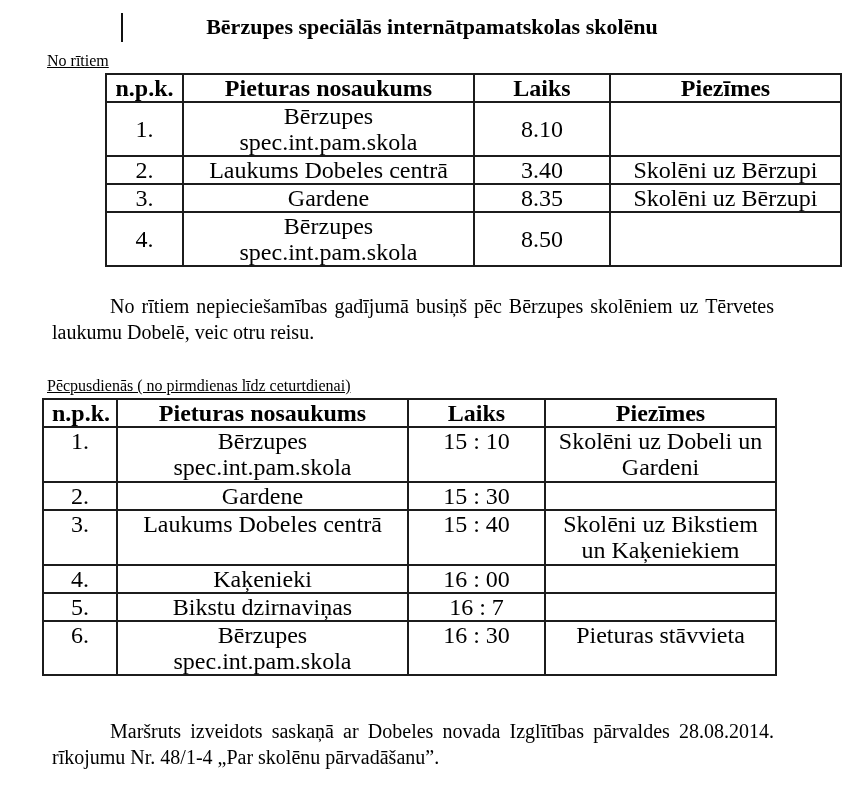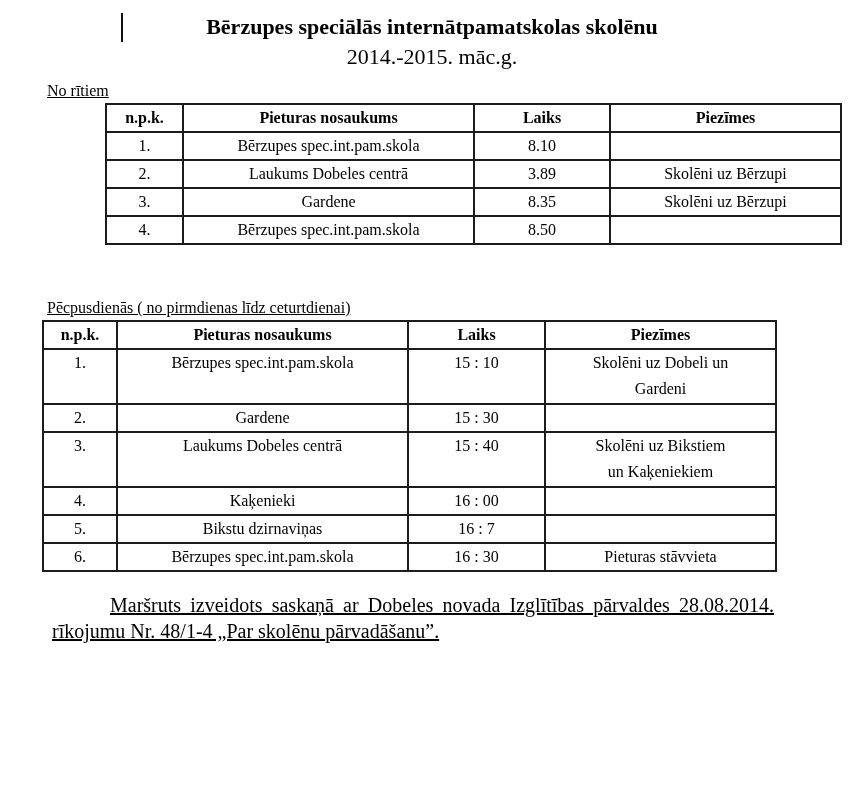--- a/index.html
+++ b/index.html
@@ -26,21 +26,21 @@
   .bold{font-weight:bold;}
   .section-heading{
     font-size:16px;
     line-height:22px;
     margin:8px 0 0 5px;
     text-decoration:underline;
   }
   table{
     border-collapse:collapse;
     table-layout:fixed;
-    font-size:16px;
+    font-size:24px;
     border-radius:24px;
   }
   th,td{
     border:2px solid #1c1c1c;
     padding:0 8px;
     overflow:hidden;
   }
   th{
     text-align:center;
     font-weight:bold;
@@ -58,33 +58,32 @@
   td.l{text-align:center;}
   td.multi{white-space:pre-line;}
   .para{
     margin:26px 0 0 10px;
     width:722px;
     font-size:20px;
     line-height:26px;
     text-align:justify;
     text-indent:58px;
   }
-  .heading-afternoon{margin-top:52px;}
-  .para-footer{margin-top:20px;text-decoration:underline;}
+  .heading-afternoon{margin-top:30px;}
+  .para-footer{margin-top:42px;}
 </style>
 </head>
 <body>
 
 <div class="page">
 
   <div class="caret"></div>
 
   <div class="title-block">
     <div class="bold">Bērzupes speciālās internātpamatskolas skolēnu</div>
-    <div>2014.-2015. māc.g.</div>
   </div>
 
   <div class="section-heading">No rītiem</div>
 
   <table class="t-morning">
     <colgroup>
       <col style="width:77px">
         <col style="width:291px">
         <col style="width:136px">
         <col style="width:231px">
@@ -100,38 +99,39 @@
     <tbody>
       <tr>
         <td class="c">1.</td>
         <td class="l">Bērzupes spec.int.pam.skola</td>
         <td class="c">8.10</td>
         <td class="l"></td>
       </tr>
       <tr>
         <td class="c">2.</td>
         <td class="l">Laukums Dobeles centrā</td>
-        <td class="c">3.89</td>
+        <td class="c">3.40</td>
         <td class="l">Skolēni uz Bērzupi</td>
       </tr>
       <tr>
         <td class="c">3.</td>
         <td class="l">Gardene</td>
         <td class="c">8.35</td>
         <td class="l">Skolēni uz Bērzupi</td>
       </tr>
       <tr>
         <td class="c">4.</td>
         <td class="l">Bērzupes spec.int.pam.skola</td>
         <td class="c">8.50</td>
         <td class="l"></td>
       </tr>
     </tbody>
   </table>
 
+  <p class="para">No rītiem nepieciešamības gadījumā busiņš pēc Bērzupes skolēniem uz Tērvetes laukumu Dobelē, veic otru reisu.</p>
 
   <div class="section-heading heading-afternoon">Pēcpusdienās ( no pirmdienas līdz ceturtdienai)</div>
 
   <table class="t-afternoon">
     <colgroup>
       <col style="width:74px">
         <col style="width:291px">
         <col style="width:137px">
         <col style="width:231px">
     </colgroup>

